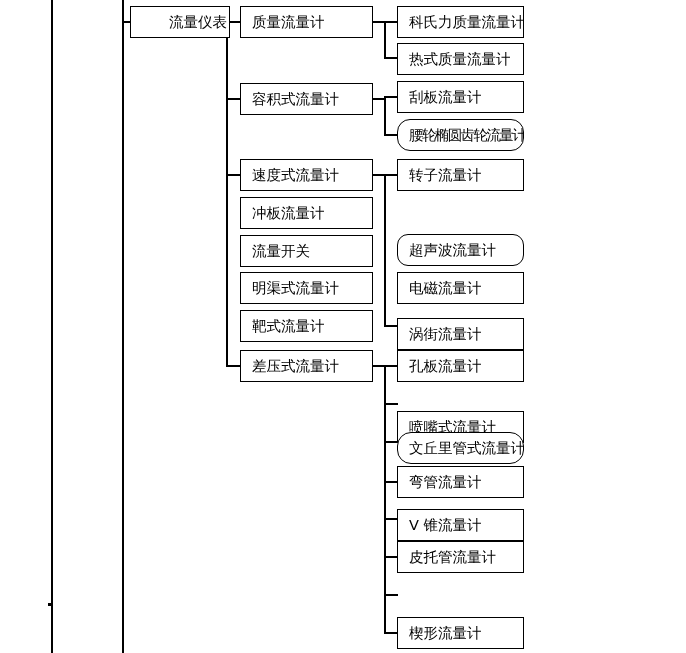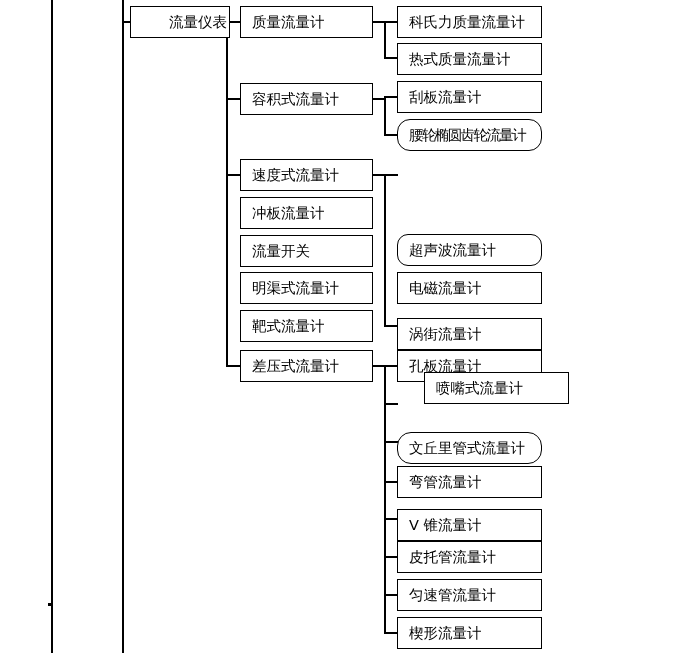--- a/index.html
+++ b/index.html
@@ -45,21 +45,21 @@
     white-space: nowrap;
     overflow: hidden;
     letter-spacing: 0px;
   }
   .node.squeeze {
     letter-spacing: -1.6px;
     border-radius: 13px;
   }
   .node.lvl1 { left: 130px; width: 100px; padding-left: 38px; }
   .node.lvl2 { left: 240px; width: 133px; }
-  .node.lvl3 { left: 397px; width: 145px; }
+  .node.lvl3 { left: 397px; width: 127px; }
 
   
   .conn {
     position: absolute;
     background: #000000;
   }
   .conn-h { height: 2px; }
   .conn-v { width: 2px; }
 </style>
 </head>
@@ -116,25 +116,25 @@
   <div class="node lvl2" style="top:197px;">冲板流量计</div>
   <div class="node lvl2" style="top:235px;">流量开关</div>
   <div class="node lvl2" style="top:272px;">明渠式流量计</div>
   <div class="node lvl2" style="top:310px;">靶式流量计</div>
   <div class="node lvl2" style="top:350px;">差压式流量计</div>
 
   <div class="node lvl3" style="top:6px;">科氏力质量流量计</div>
   <div class="node lvl3" style="top:43px;">热式质量流量计</div>
   <div class="node lvl3" style="top:81px;">刮板流量计</div>
   <div class="node lvl3 squeeze" style="top:119px;">腰轮椭圆齿轮流量计</div>
+  <div class="node lvl3" style="top:159px;">转子流量计</div>
   <div class="node lvl3" style="top:234px;border-radius:11px;">超声波流量计</div>
   <div class="node lvl3" style="top:272px;">电磁流量计</div>
   <div class="node lvl3" style="top:310px;margin-top:8px;">涡街流量计</div>
   <div class="node lvl3" style="top:350px;">孔板流量计</div>
-  <div class="node lvl3" style="top:372px;margin-left:27px;">喷嘴式流量计</div>
+  <div class="node lvl3" style="top:411px;">喷嘴式流量计</div>
   <div class="node lvl3" style="top:432px;border-radius:14px;">文丘里管式流量计</div>
   <div class="node lvl3" style="top:466px;">弯管流量计</div>
   <div class="node lvl3" style="top:509px;">V 锥流量计</div>
   <div class="node lvl3" style="top:541px;">皮托管流量计</div>
-  <div class="node lvl3" style="top:579px;">匀速管流量计</div>
   <div class="node lvl3" style="top:617px;">楔形流量计</div>
 
 </div>
 
 </body></html>

